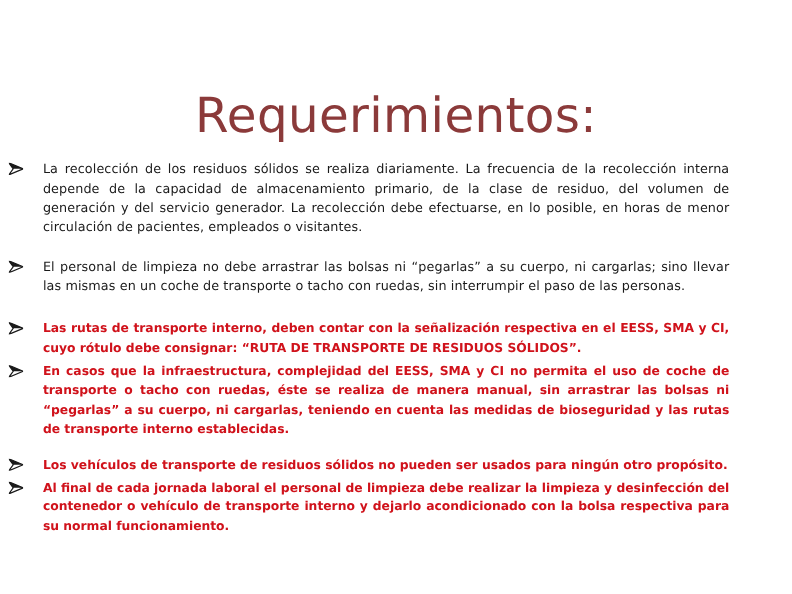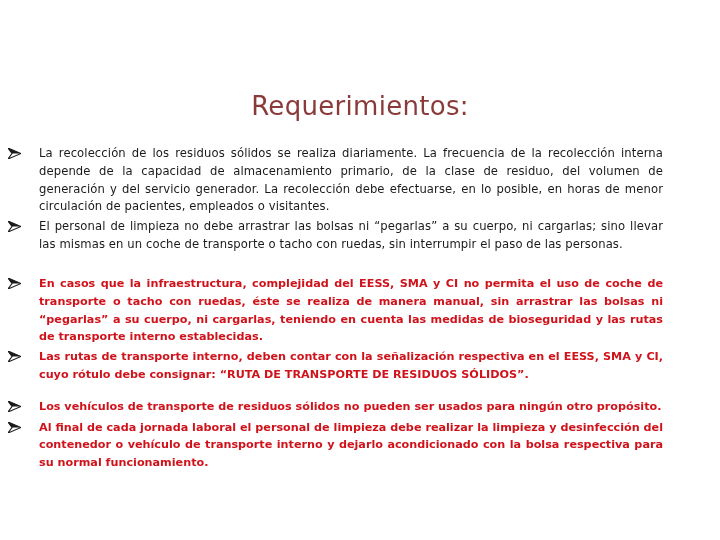--- a/index.html
+++ b/index.html
@@ -21,21 +21,21 @@
       background: #ffffff;
     }
     .title {
       position: absolute;
       left: 0;
       top: 86px;
       width: 720px;
       text-align: center;
       color: #8b3a3a;
       font-family: "DejaVu Sans", sans-serif;
-      font-size: 26px;
+      font-size: 44px;
       line-height: 40px;
       letter-spacing: 0.3px;
     }
     .bullets {
       position: absolute;
       left: 8px;
       top: 145px;
       width: 655px;
       margin: 0;
       padding: 0;
@@ -68,21 +68,21 @@
       width: 16px;
       color: #1a1a1a;
       font-size: 13px;
       font-weight: normal;
     }
     .bullet .marker svg {
       display: block;
       margin-top: 3px;
     }
     .b1 { min-height: 72px; }
-    .b2 { min-height: 54px; margin-top: 1px; }
+    .b2 { min-height: 54px; margin-top: 17px; }
     .b3 { margin-top: 3px; }
     .b4 { margin-top: 2px; }
     .b5 { margin-top: 14px; }
     .b6 { margin-top: 3px; }
   </style>
 </head>
 <body>
 
 <div class="slide">
   <div class="title">Requerimientos:</div>
@@ -99,37 +99,37 @@
     </li>
     <li class="bullet black b2">
       <span class="marker">
         <svg width="13" height="11" viewBox="0 0 13 11">
             <path d="M0 0 L13 5.5 L0 11 L4 5.5 Z" fill="none" stroke="#1a1a1a" stroke-width="1.1"></path>
             <path d="M0 0 L13 5.5 L4 5.5 Z" fill="#1a1a1a"></path>
           </svg>
       </span>
       <span>El personal de limpieza no debe arrastrar las bolsas ni “pegarlas” a su cuerpo, ni cargarlas; sino llevar las mismas en un coche de transporte o tacho con ruedas, sin interrumpir el paso de las personas.</span>
     </li>
+    <li class="bullet red b4">
+      <span class="marker">
+        <svg width="13" height="11" viewBox="0 0 13 11">
+            <path d="M0 0 L13 5.5 L0 11 L4 5.5 Z" fill="none" stroke="#1a1a1a" stroke-width="1.1"></path>
+            <path d="M0 0 L13 5.5 L4 5.5 Z" fill="#1a1a1a"></path>
+          </svg>
+      </span>
+      <span>Las rutas de transporte interno, deben contar con la señalización respectiva en el EESS, SMA y CI, cuyo rótulo debe consignar: “RUTA DE TRANSPORTE DE RESIDUOS SÓLIDOS”.</span>
+    </li>
     <li class="bullet red b3">
       <span class="marker">
         <svg width="13" height="11" viewBox="0 0 13 11">
             <path d="M0 0 L13 5.5 L0 11 L4 5.5 Z" fill="none" stroke="#1a1a1a" stroke-width="1.1"></path>
             <path d="M0 0 L13 5.5 L4 5.5 Z" fill="#1a1a1a"></path>
           </svg>
       </span>
       <span>En casos que la infraestructura, complejidad del EESS, SMA y CI no permita el uso de coche de transporte o tacho con ruedas, éste se realiza de manera manual, sin arrastrar las bolsas ni “pegarlas” a su cuerpo, ni cargarlas, teniendo en cuenta las medidas de bioseguridad y las rutas de transporte interno  establecidas.</span>
-    </li>
-    <li class="bullet red b4">
-      <span class="marker">
-        <svg width="13" height="11" viewBox="0 0 13 11">
-            <path d="M0 0 L13 5.5 L0 11 L4 5.5 Z" fill="none" stroke="#1a1a1a" stroke-width="1.1"></path>
-            <path d="M0 0 L13 5.5 L4 5.5 Z" fill="#1a1a1a"></path>
-          </svg>
-      </span>
-      <span>Las rutas de transporte interno, deben contar con la señalización respectiva en el EESS, SMA y CI, cuyo rótulo debe consignar: “RUTA DE TRANSPORTE DE RESIDUOS SÓLIDOS”.</span>
     </li>
     <li class="bullet red b5">
       <span class="marker">
         <svg width="13" height="11" viewBox="0 0 13 11">
             <path d="M0 0 L13 5.5 L0 11 L4 5.5 Z" fill="none" stroke="#1a1a1a" stroke-width="1.1"></path>
             <path d="M0 0 L13 5.5 L4 5.5 Z" fill="#1a1a1a"></path>
           </svg>
       </span>
       <span>Los vehículos de transporte de residuos sólidos no pueden ser usados para ningún otro propósito.</span>
     </li>

